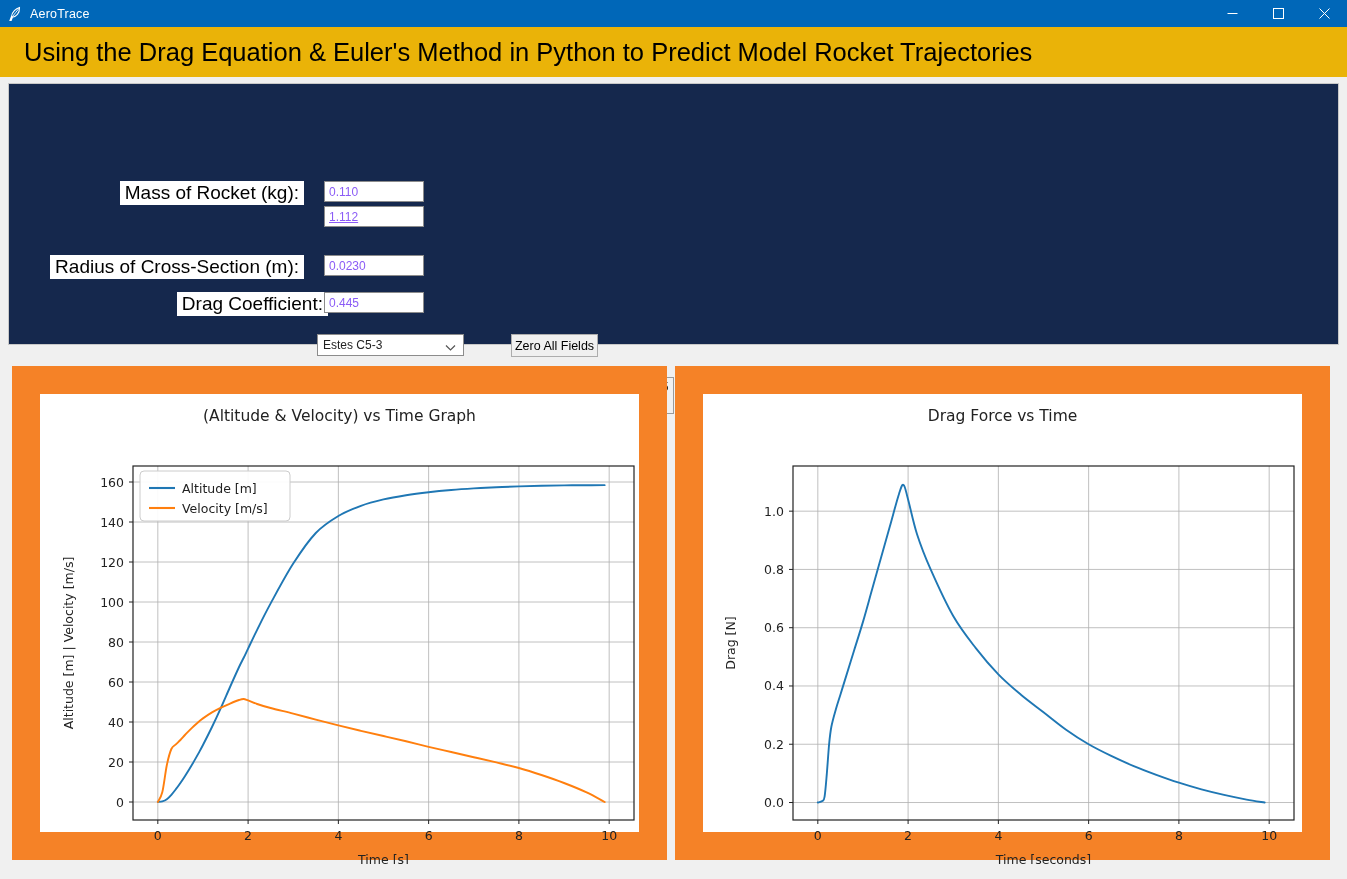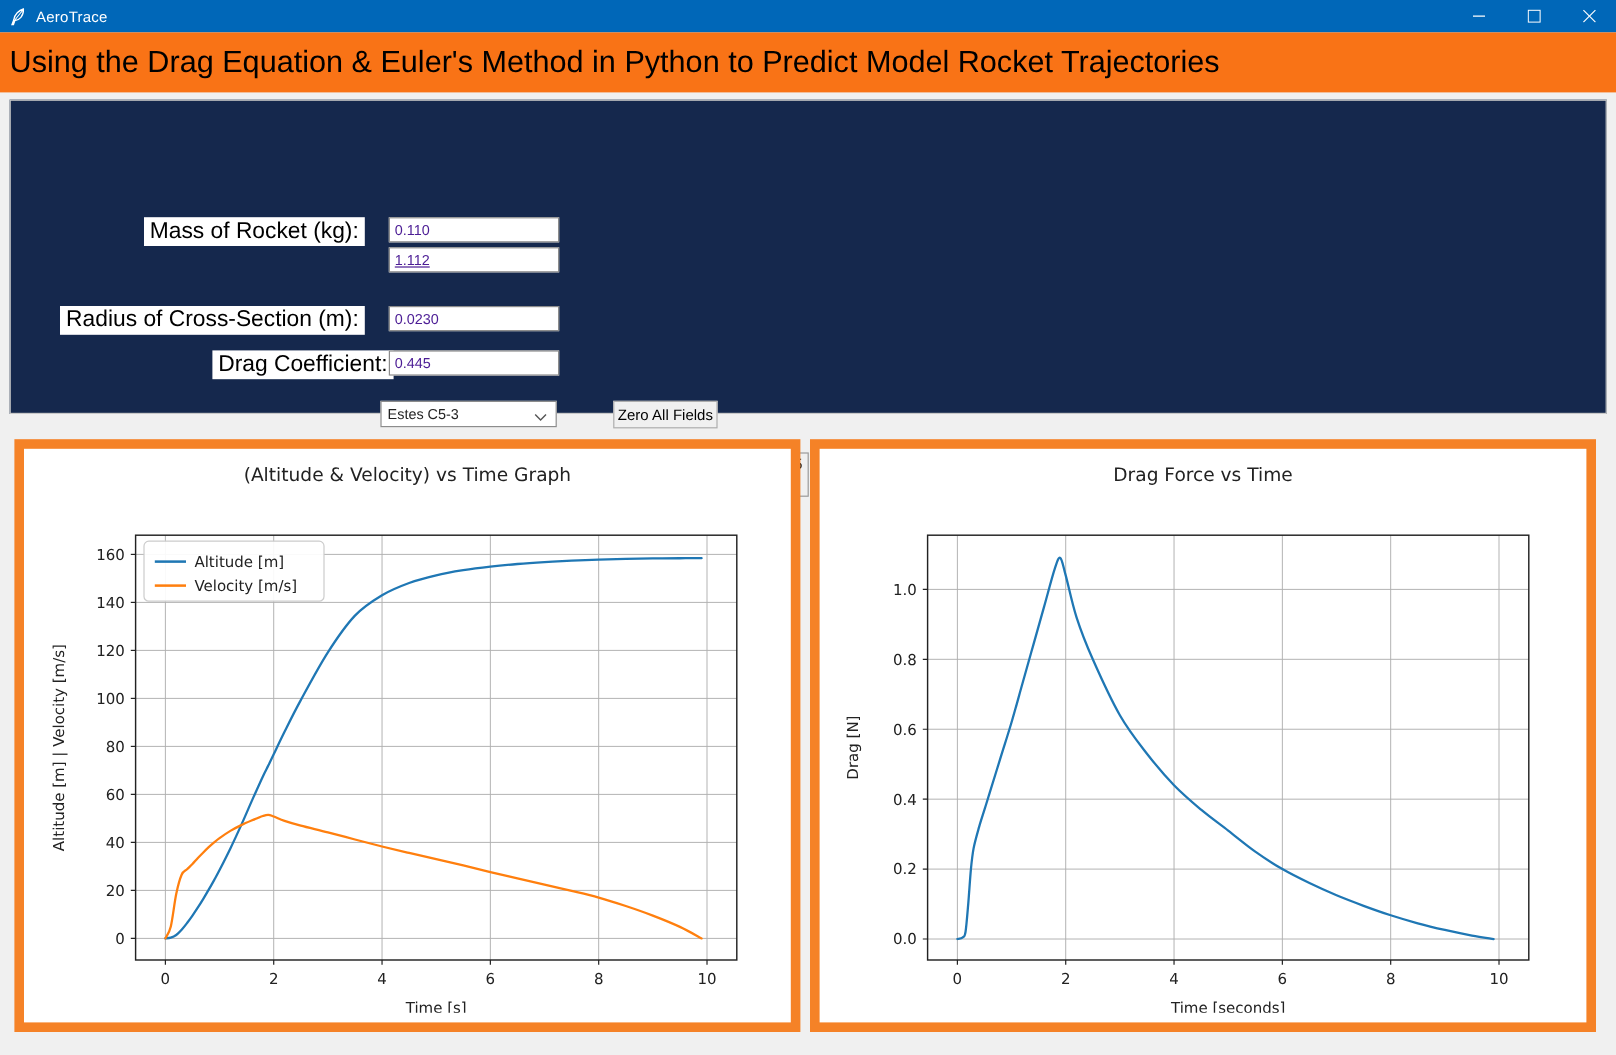--- a/index.html
+++ b/index.html
@@ -18,22 +18,22 @@
     color: #fff; user-select: none;
   }
   .tb-icon { width: 30px; display:flex; align-items:center; justify-content:center; }
   .tb-title { font-size: 12.5px; letter-spacing: .2px; }
   .tb-spacer { flex: 1; }
   .tb-btn { width: 46px; height: 27px; display:flex; align-items:center; justify-content:center; }
   .tb-btn svg { display:block; }
 
   
   .app-header {
-    height: 50px; background:#f97316; display:flex; align-items:center;
-    padding-left: 8px;
+    height: 50px; background:#eab308; display:flex; align-items:center;
+    padding-left: 24px;
   }
   .app-header .h-text {
     font-size: 25.5px; color:#000; font-family:"Liberation Sans", sans-serif;
     white-space: nowrap;
   }
 
   
   .form-panel {
     position:absolute; left:8px; top:83px; width:1331px; height:262px;
     background:#15284d; border:1px solid #c8c8c8;
@@ -41,22 +41,22 @@
   .flabel {
     background:#ffffff; color:#000; font-size:19px;
     padding:1px 5px 2px 5px; white-space:nowrap;
     font-family:"Liberation Sans", sans-serif;
   }
 
   .label-col { position:absolute; left:0px; width:295px; }
   .label-box { position:absolute; right:0; }
 
   .ftext {
-    position:absolute; width:142px; height:21px; background:#fff;
-    border:1px solid #8c8c8c; font-size:12px; color:#4c1d95;
+    position:absolute; width:100px; height:21px; background:#fff;
+    border:1px solid #8c8c8c; font-size:12px; color:#8b5cf6;
     padding:1px 0 0 4px; line-height:18px; font-family:"Liberation Sans", sans-serif;
   }
 
   .fselect {
     position:absolute; width:147px; height:22px; background:#fff;
     border:1px solid #8c8c8c; font-size:12px; color:#222;
     display:flex; align-items:center; padding-left:5px;
     font-family:"Liberation Sans", sans-serif;
   }
   .fselect .chev { position:absolute; right:7px; top:6px; }
@@ -78,21 +78,21 @@
   .chklabel { font-size:12.5px; color:#000; }
 
   .apogee {
     position:absolute; background:#f0f0f0; border:1px solid #9a9a9a;
     font-size:12.5px; color:#000; padding:2px 4px 3px 4px; line-height:15px;
     white-space:nowrap; font-family:"Liberation Sans", sans-serif;
   }
 
   
   .plot-outer {
-    position:absolute; background:#f58227; padding:8px;
+    position:absolute; background:#f58227; padding:28px;
   }
   .plot-inner { background:#fff; width:100%; height:100%; position:relative; }
   .plot-title {
     position:absolute; width:100%; text-align:center; font-size:15.5px; color:#222;
     font-family:"DejaVu Sans", sans-serif;
   }
   svg text { font-family:"DejaVu Sans", sans-serif; fill:#222; }
   .axlabel { font-size:12.5px; }
   .ticklab { font-size:12.5px; }
 </style>

